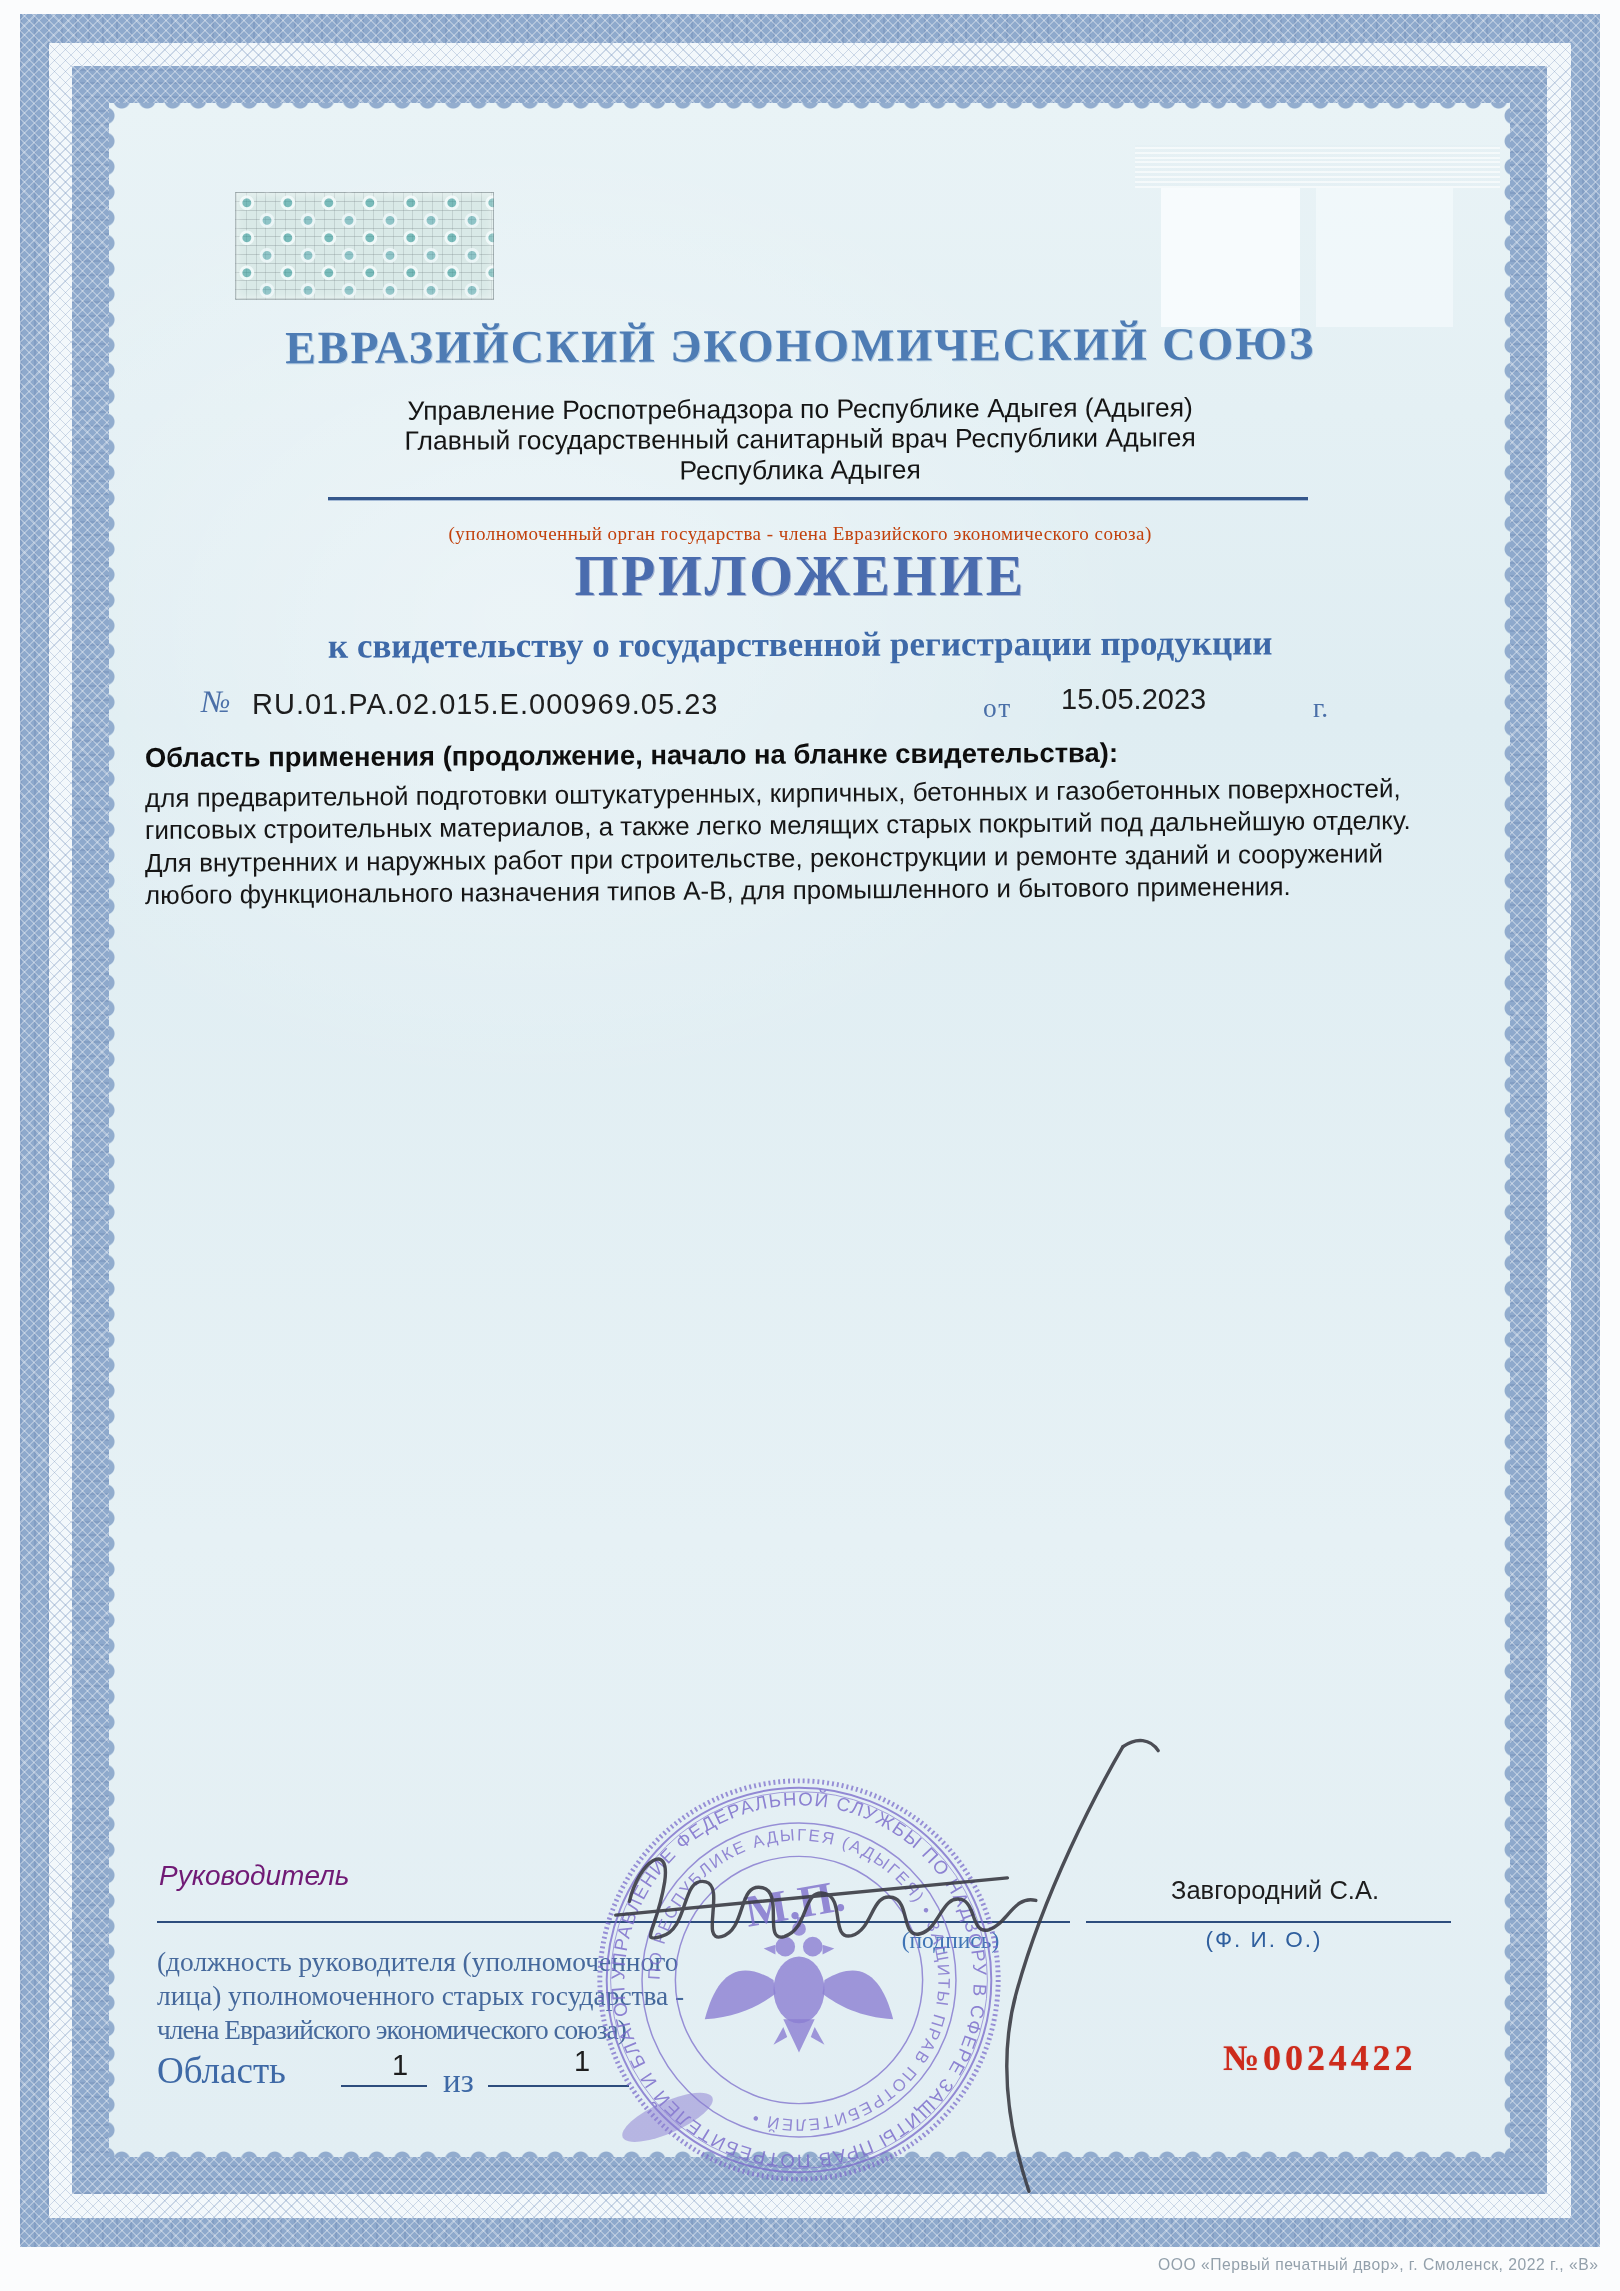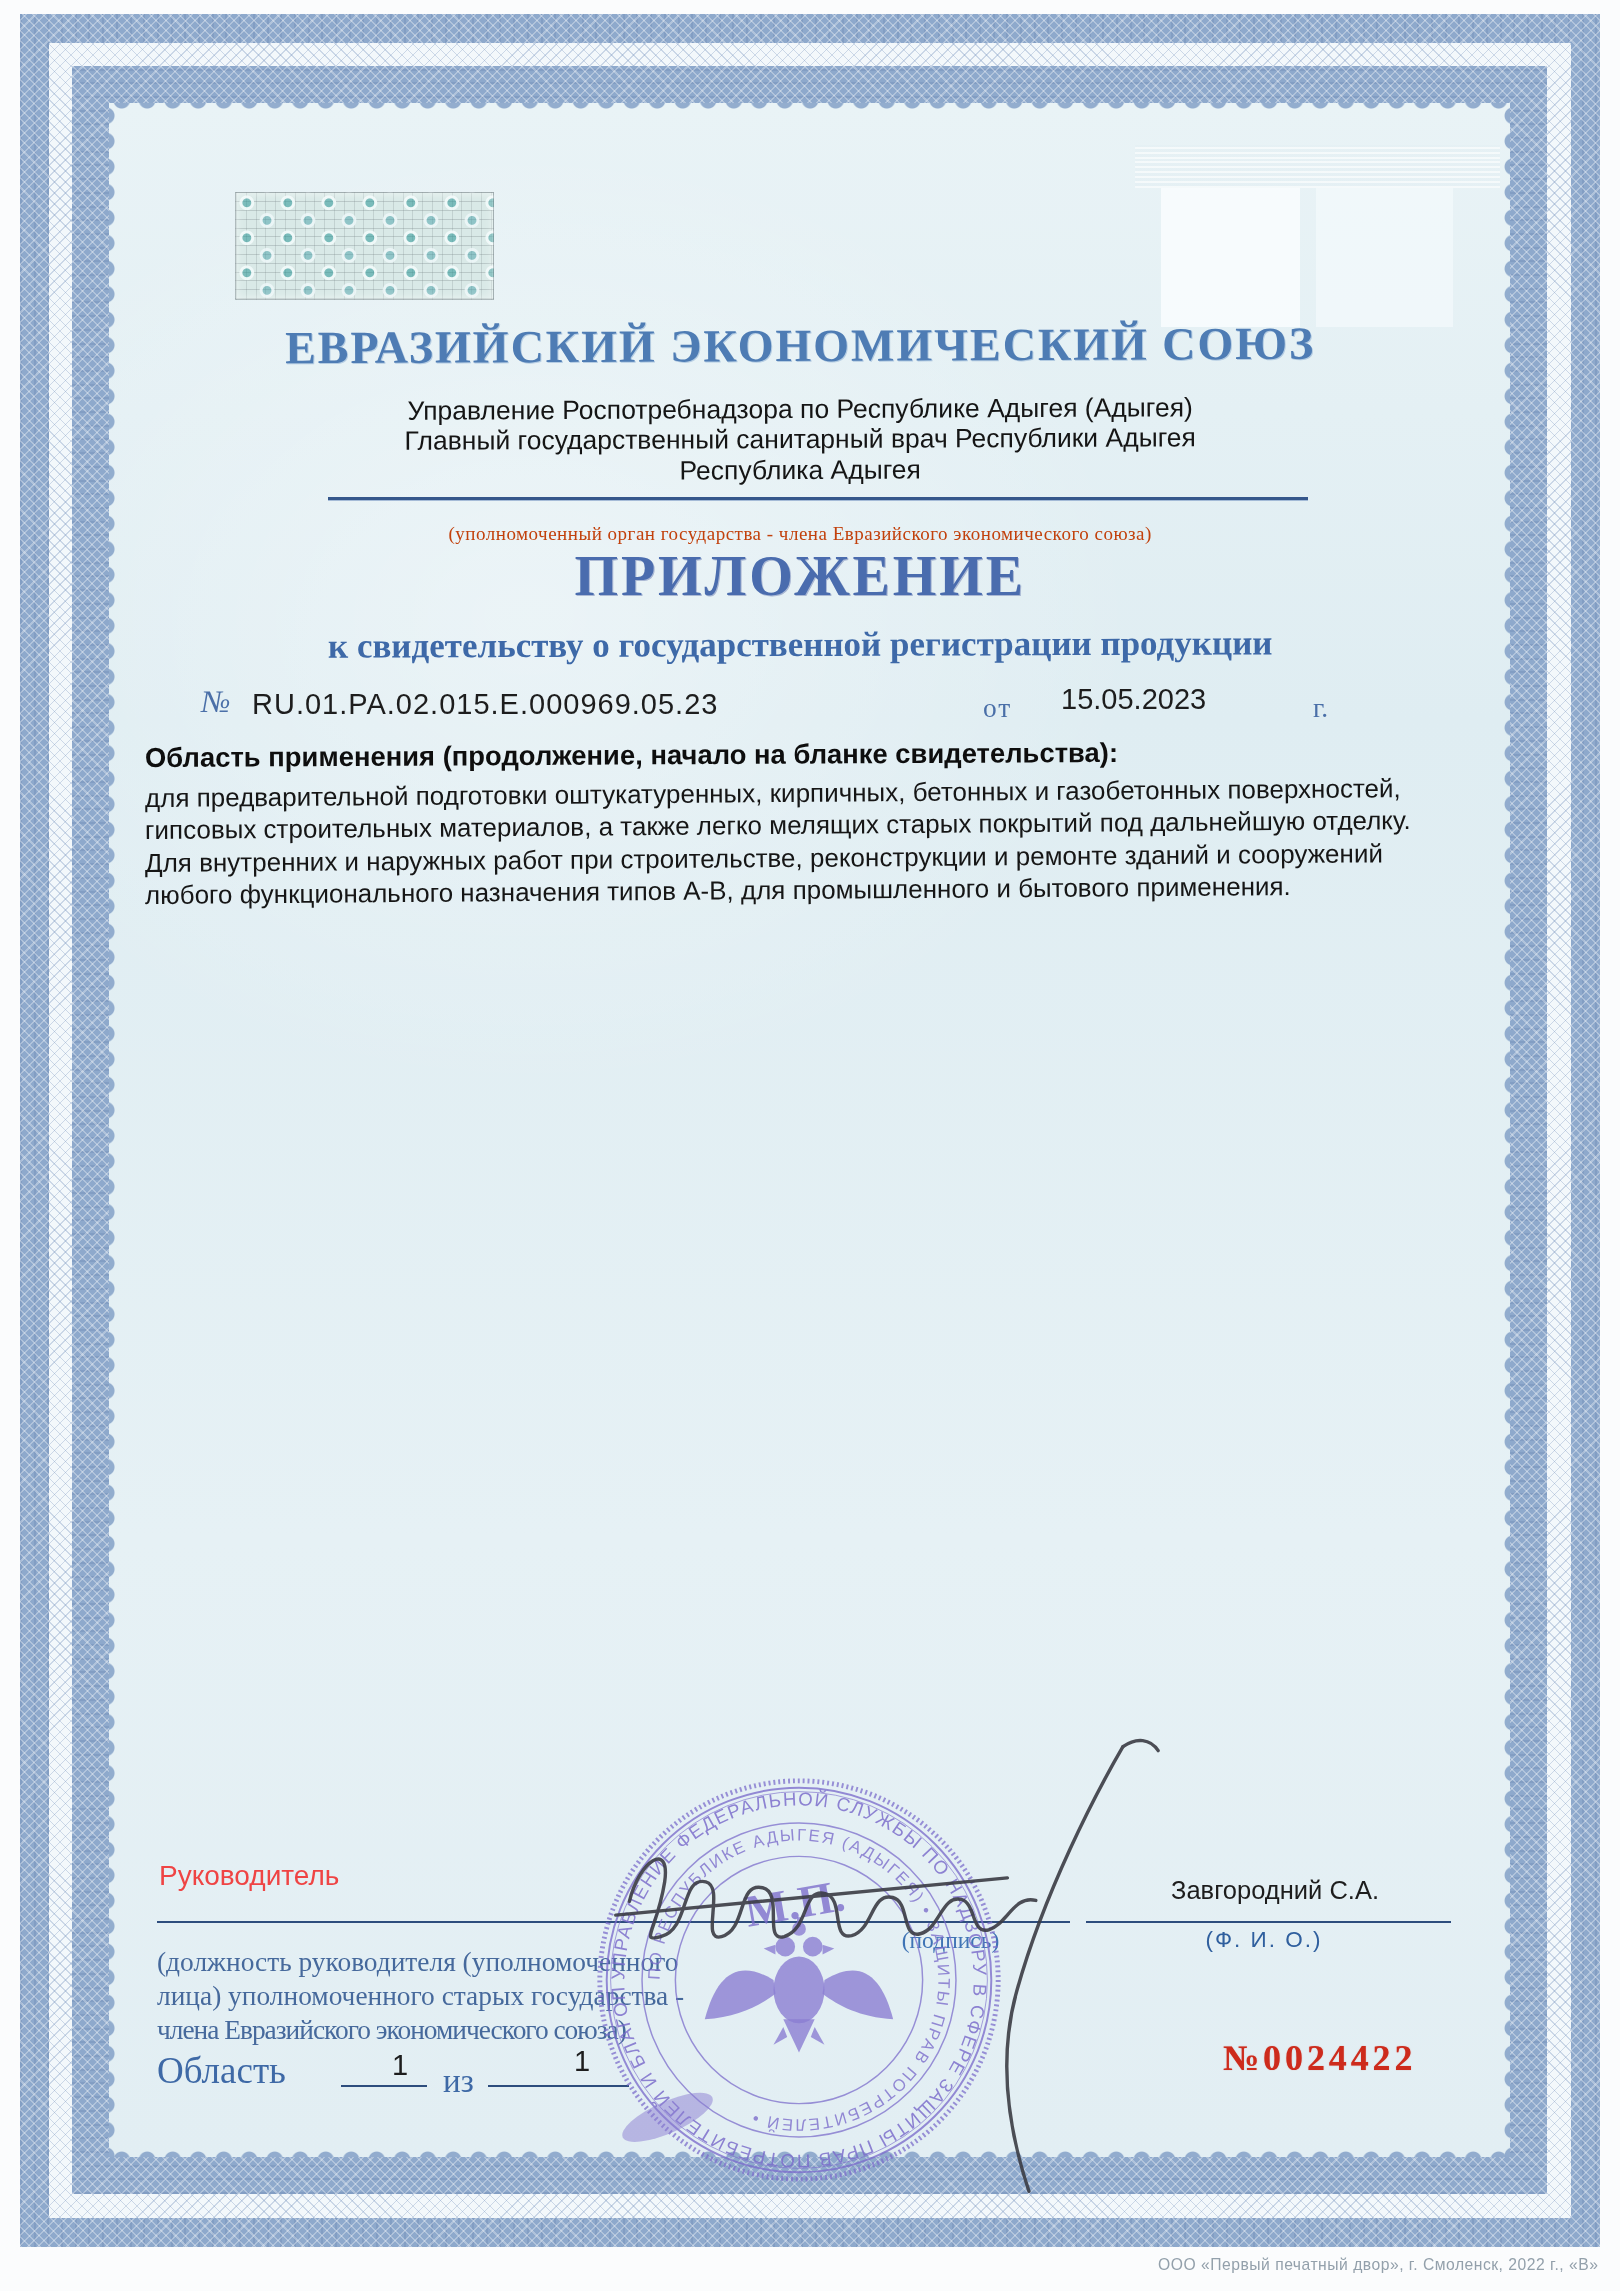--- a/index.html
+++ b/index.html
@@ -82,21 +82,21 @@
   .appendix-sub{top:625px;font-family:"Liberation Serif",serif;font-weight:bold;font-size:35px;color:#3e69a8;transform:rotate(-.2deg);}
   .reg-no-label{left:201px;top:684px;font-family:"Liberation Serif",serif;font-style:italic;font-size:31px;color:#4a6fa8;}
   .reg-number{left:252px;top:688px;font-size:29px;color:#1d1d1d;letter-spacing:1px;}
   .reg-from{left:983px;top:693px;font-family:"Liberation Serif",serif;font-size:27.4px;color:#4a6fa8;letter-spacing:2px;}
   .reg-date{left:1061px;top:683px;font-size:29px;color:#1d1d1d;}
   .reg-year{left:1313px;top:693px;font-family:"Liberation Serif",serif;font-size:27.4px;color:#4a6fa8;}
   .scope-head{left:145px;top:742px;font-size:27.4px;font-weight:bold;color:#0e0e0e;transform:rotate(-.3deg);transform-origin:left center;}
   .scope-line{left:145px;font-size:26px;color:#161616;white-space:nowrap;transform:rotate(-.45deg);transform-origin:left center;}
   .sl0{top:783px;} .sl1{top:815px;} .sl2{top:848px;} .sl3{top:880px;}
 
-  .role-label{left:159px;top:1860px;font-size:28px;color:#ef4444;}
+  .role-label{left:159px;top:1860px;font-size:28px;color:#701a75;font-style:italic;}
   .sig-line{top:1921px;height:2px;background:#2d4d7d;}
   .sig-line.l{left:157px;width:913px;}
   .sig-line.r{left:1086px;width:365px;}
   .sig-caption{left:823px;top:1927px;width:255px;text-align:center;font-family:"Liberation Serif",serif;font-size:23.5px;color:#3f74b5;}
   .leader-name{left:1171px;top:1876px;font-size:25.5px;color:#1d1d1d;}
   .name-caption{left:1117px;top:1927px;width:294px;text-align:center;font-family:Liberation Sans, sans-serif;font-size:22.5px;color:#2f5f9e;letter-spacing:2px;}
   .pos-note{left:157px;font-family:Liberation Serif, serif;font-size:27.4px;color:#46699c;white-space:nowrap;}
   .pn0{top:1947px;} .pn1{top:1981px;} .pn2{top:2015px;letter-spacing:-1px;}
   .page-label{left:157px;top:2049px;font-family:"Liberation Serif",serif;font-size:37px;color:#3e69a6;}
   .page-underline{top:2085px;height:2px;background:#2d4d7d;}

